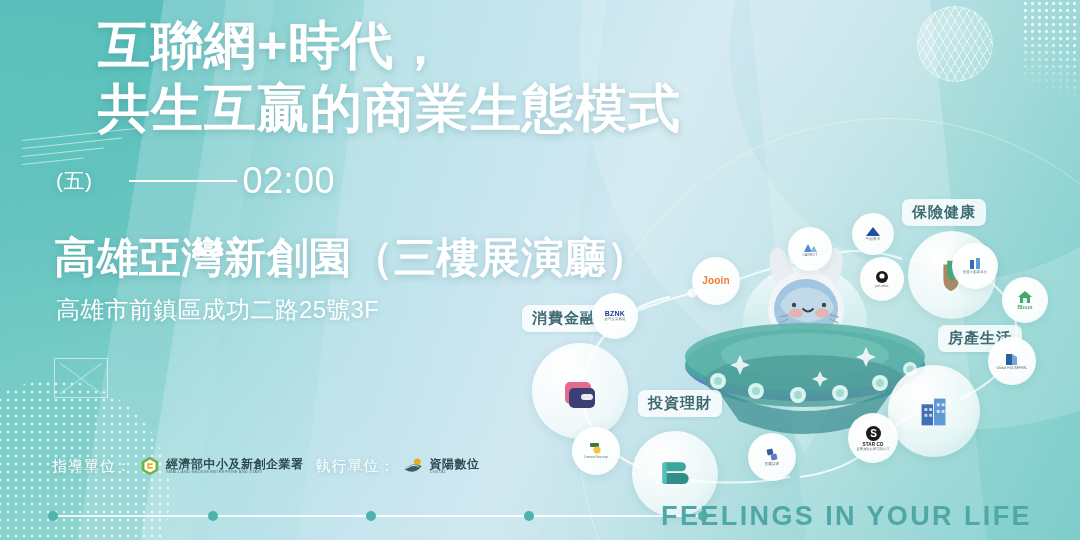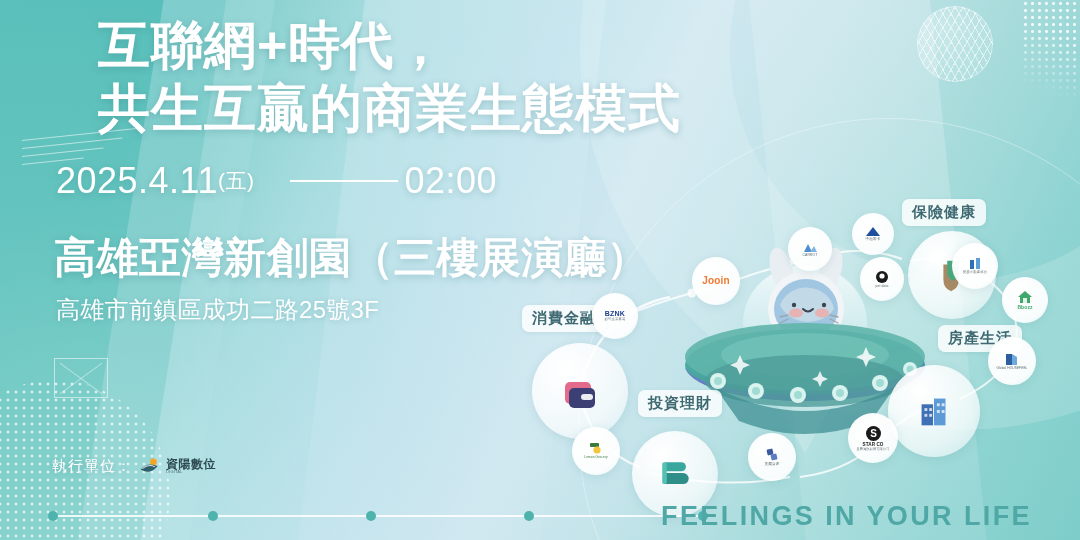--- a/index.html
+++ b/index.html
@@ -363,21 +363,20 @@
   </div>
 
   <div class="content">
 
     <div class="title">
       <span>互聯網+時代，</span>
       <span class="l2">共生互贏的商業生態模式</span>
     </div>
 
     <div class="datetime">
-      <span>2025.4.11</span>
         <span class="weekday">(五)</span>
       <span class="gap"></span>
       <span class="dash"></span>
       <span>02:00</span>
     </div>
 
     <div class="venue">高雄亞灣新創園（三樓展演廳）</div>
     <div class="address">高雄市前鎮區成功二路25號3F</div>
 
     <div class="illus">
@@ -639,20 +638,34 @@
             <circle cx="9" cy="8" r="3.6" fill="#f2c53d"></circle>
           </svg>
           <span class="mini-sub" style="color:#3b7a3e;font-size:3.2px">Lemon Grocery</span>
         </span>
       </div>
 
     </div>
 
     <div class="organizers">
 
+      <div class="org-group">
+        <span class="org-label">指導單位：</span>
+        <span class="org-logo">
+          <svg class="org-mark" viewBox="0 0 24 24">
+            <path d="M12,2 L21,7 L21,17 L12,22 L3,17 L3,7 Z" fill="#6eb43f"></path>
+            <path d="M12,5 L18,8.5 L18,15.5 L12,19 L6,15.5 L6,8.5 Z" fill="#ffffff"></path>
+            <path d="M9,9 h6 v2 h-4 v2 h4 v2 h-6 Z" fill="#f0a818"></path>
+          </svg>
+          <span class="org-text">
+            <span class="org-name-zh">經濟部中小及新創企業署</span>
+            <span class="org-name-en">SMALL AND MEDIUM ENTERPRISE AND STARTUP ADMINISTRATION, MINISTRY OF ECONOMIC AFFAIRS</span>
+          </span>
+        </span>
+      </div>
 
 
       <div class="org-group">
         <span class="org-label">執行單位：</span>
         <span class="org-logo">
           <svg class="org-mark" viewBox="0 0 26 24">
             <circle cx="17" cy="7" r="4" fill="#f5a623"></circle>
             <path d="M2,16 q8,-9 20,-4 q-8,11 -20,4 Z" fill="#2f5f6b"></path>
             <path d="M4,15 q7,-6 15,-2" fill="none" stroke="#ffffff" stroke-width="1.2" opacity=".8"></path>
           </svg>

